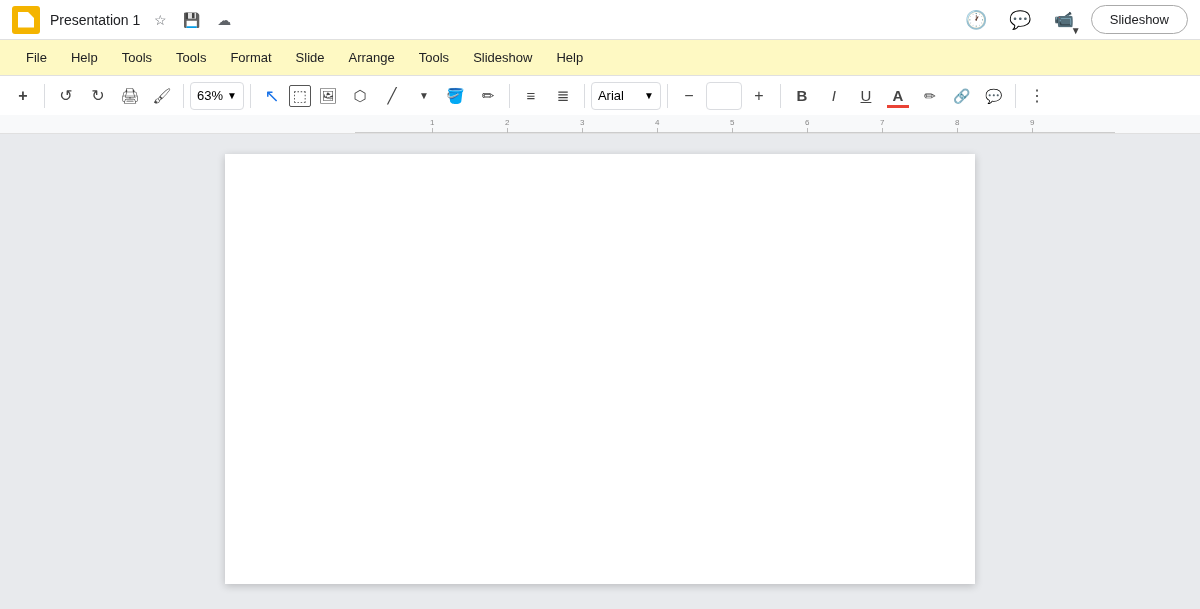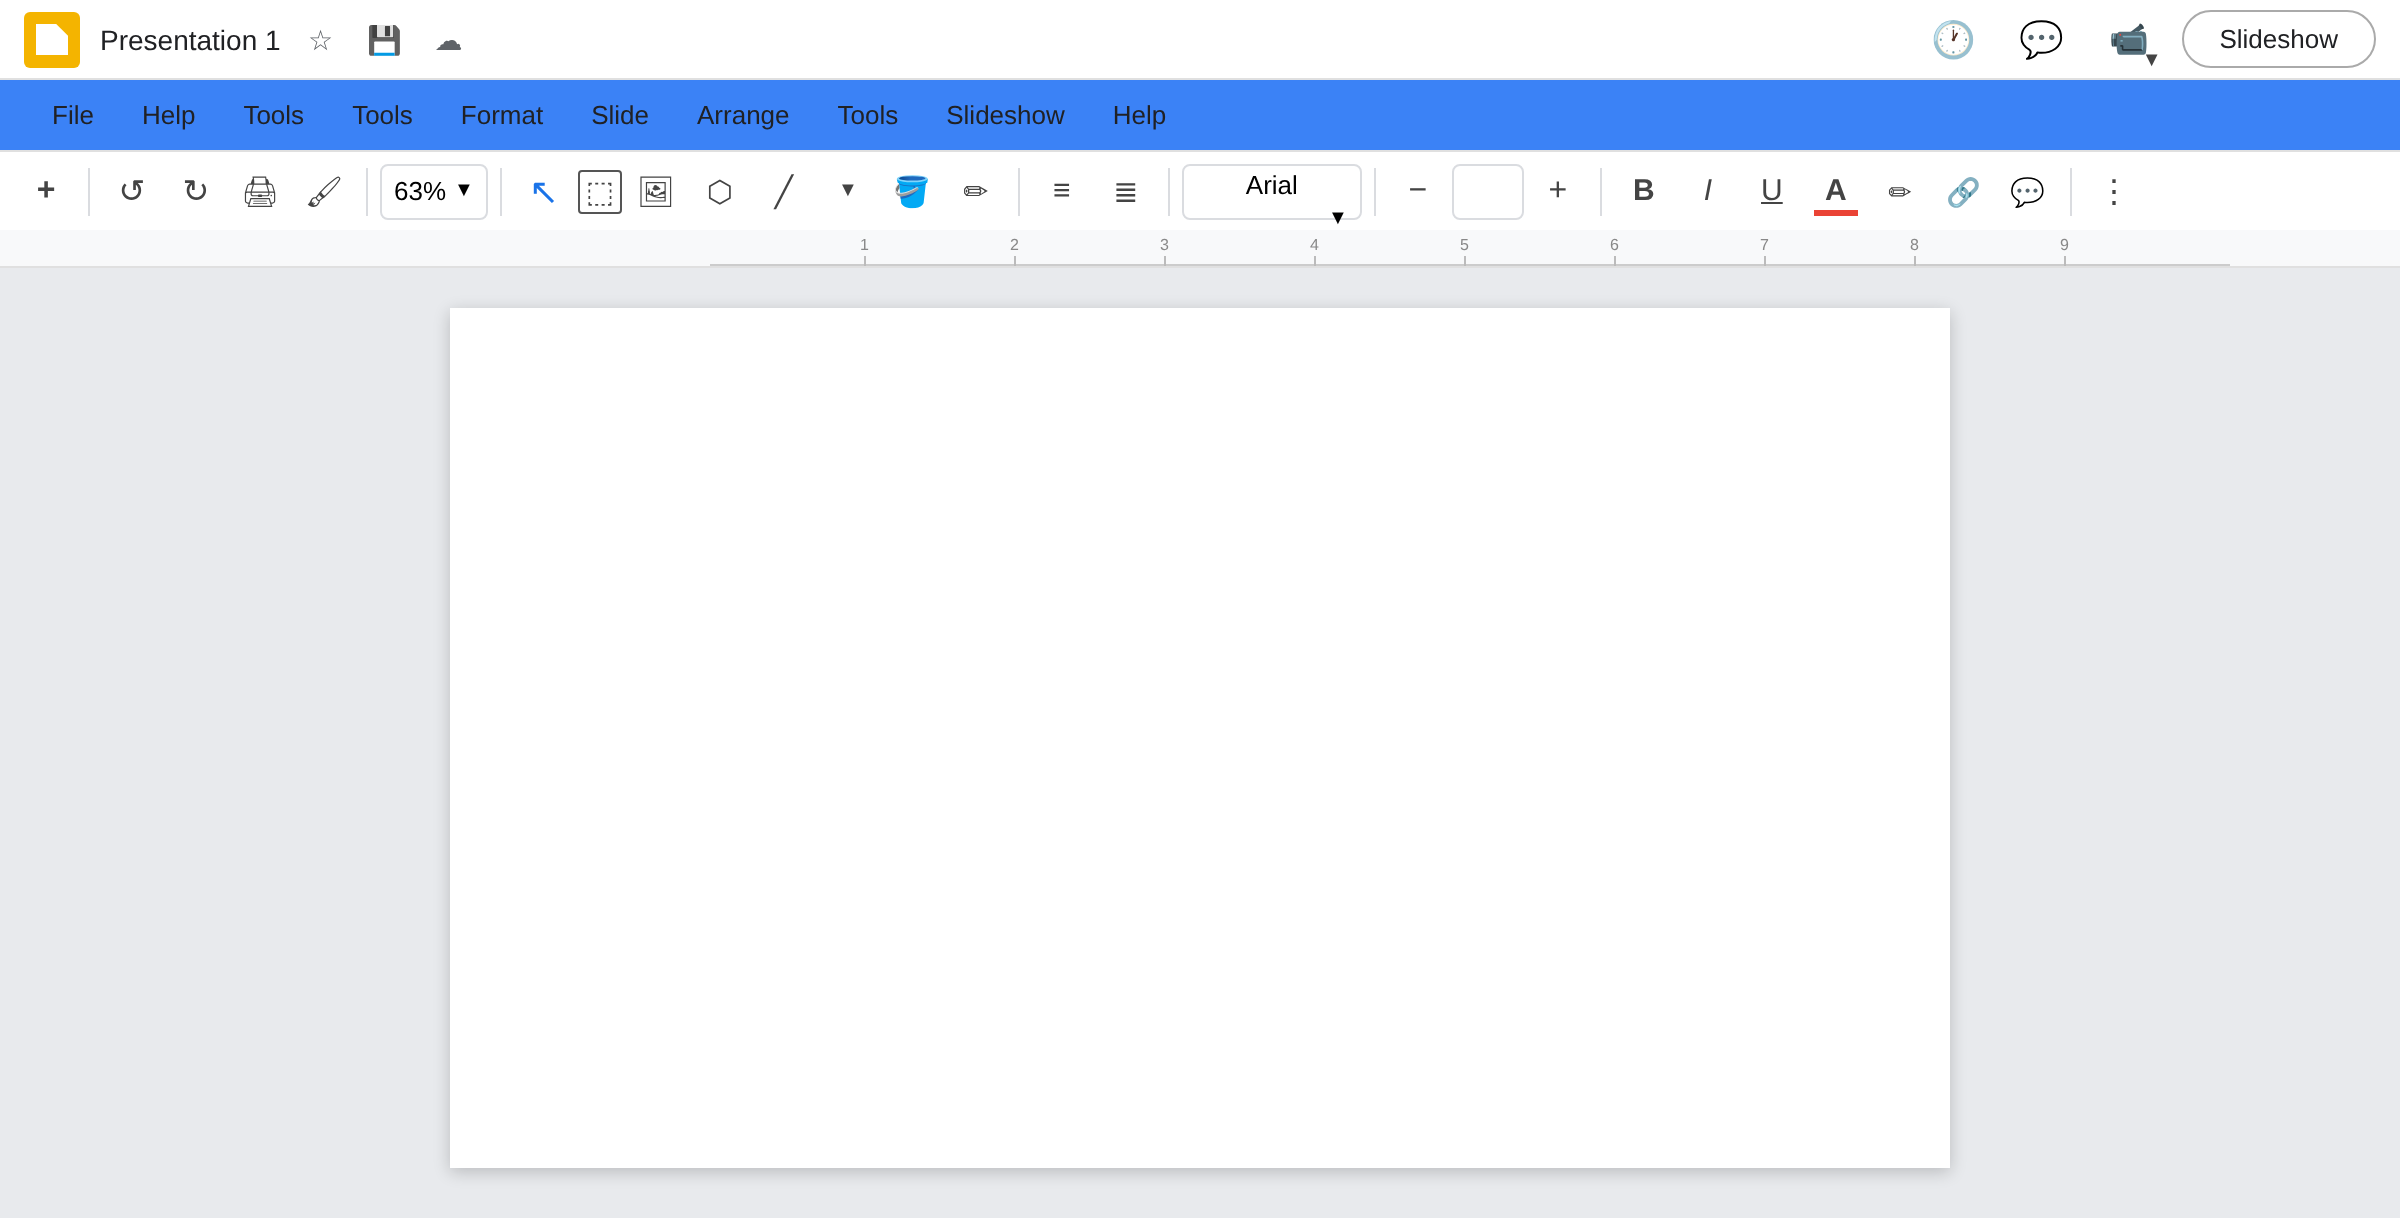--- a/index.html
+++ b/index.html
@@ -66,21 +66,21 @@
       color: #202124;
       font-weight: 500;
     }
 
     
     .menu-bar {
       display: flex;
       align-items: center;
       height: 36px;
       padding: 0 16px;
-      background: #3b82f6;
+      background: #fef9c3;
       border-bottom: 1px solid #e0e0e0;
       gap: 4px;
     }
     .menu-item {
       padding: 4px 10px;
       font-size: 13px;
       color: #202124;
       cursor: pointer;
       border-radius: 4px;
     }
@@ -314,21 +314,21 @@
   <div class="tb-btn" style="font-size:15px;">🪣</div>
 
   <div class="tb-btn" style="font-size:15px;">✏</div>
   <div class="tb-separator"></div>
 
   <div class="tb-btn" style="font-size:15px;">≡</div>
 
   <div class="tb-btn" style="font-size:15px;">≣</div>
   <div class="tb-separator"></div>
 
-  <div class="tb-dropdown" style="width: 90px; flex-direction: column;">
+  <div class="tb-dropdown" style="width: 70px;">
     <span>Arial</span>
     <span style="font-size:10px; margin-left:auto;">▼</span>
   </div>
   <div class="tb-separator"></div>
 
   <div class="font-size-controls">
     <div class="tb-btn" style="font-size:16px;">−</div>
     <div class="font-size-box"></div>
     <div class="tb-btn" style="font-size:16px;">+</div>
   </div>

